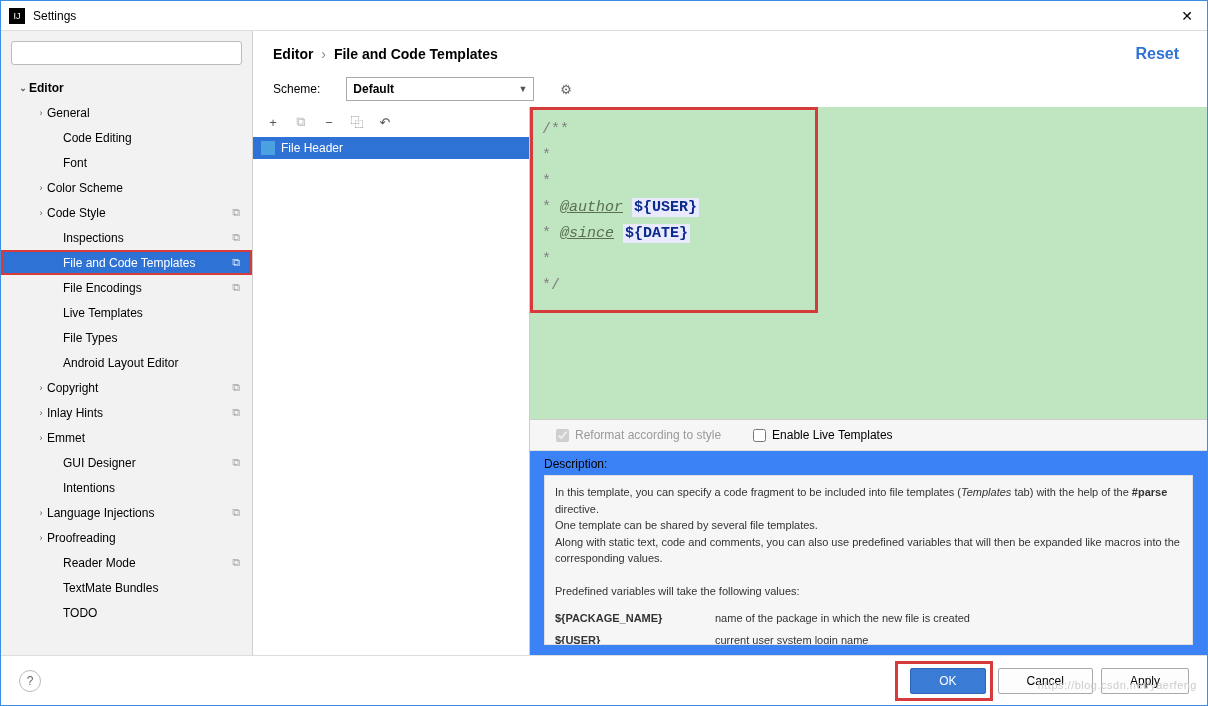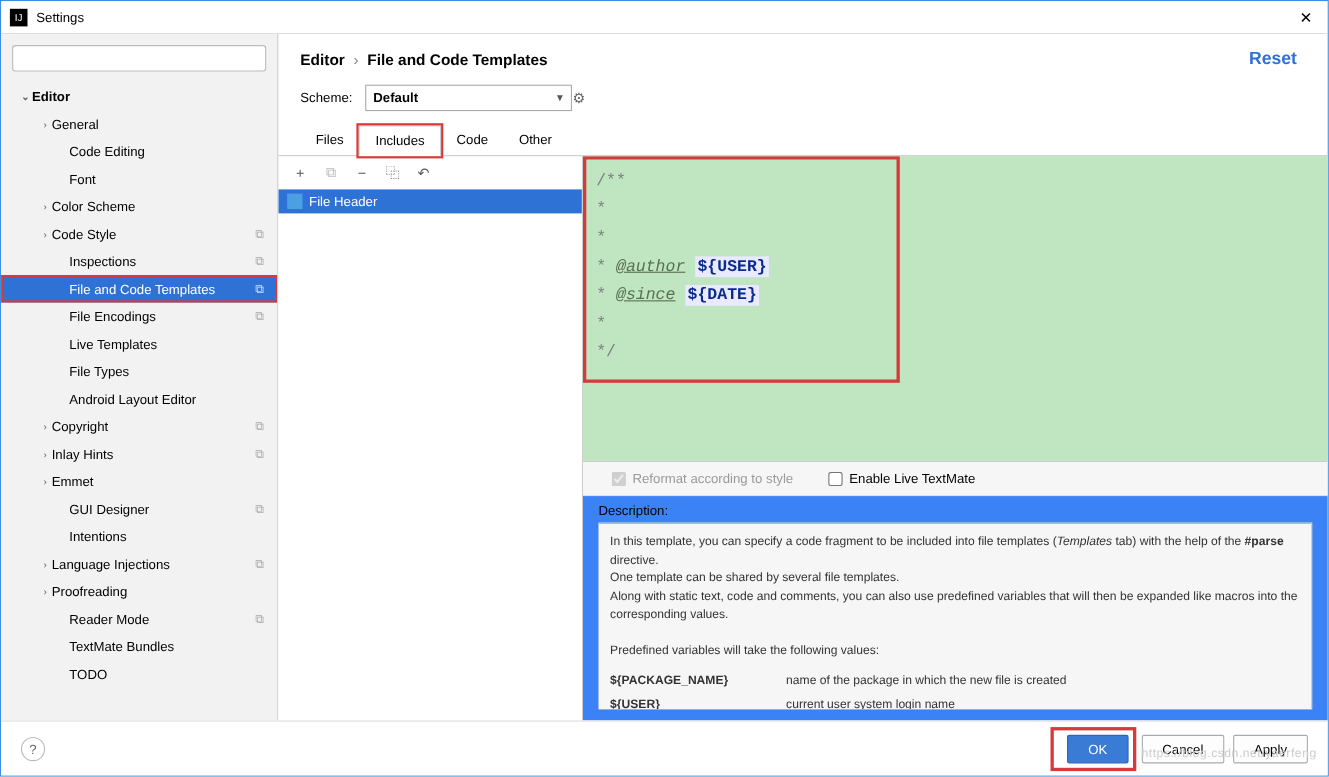--- a/index.html
+++ b/index.html
@@ -32,23 +32,23 @@
 .tree-item.lvl2 { padding-left: 50px; }
 
 .red-box-sidebar-item { outline: 2px solid #d73a3a; outline-offset: -2px; }
 
 .main { flex: 1; display: flex; flex-direction: column; padding: 0; position: relative; }
 .main-header { display: flex; align-items: center; padding: 14px 20px 4px 20px; }
 .breadcrumb { font-size: 14px; font-weight: 600; flex: 1; }
 .breadcrumb .sep { color: #888; padding: 0 4px; font-weight: 400; }
 .reset { color: #2f72d6; font-size: 16px; cursor: pointer; padding-right: 8px; font-weight: 600; }
 
-.scheme-row { display: flex; align-items: center; padding: 10px 20px 6px 20px; gap: 0; }
+.scheme-row { display: flex; align-items: center; padding: 10px 20px 6px 20px; gap: 26px; }
 .scheme-row label { font-size: 12px; }
-.scheme-select { width: 188px; height: 24px; border: 1px solid #aaa; background: #fff; display: flex; align-items: center; padding: 0 6px; font-weight: 600; justify-content: space-between; cursor: pointer; margin-left: 12px; }
+.scheme-select { width: 188px; height: 24px; border: 1px solid #aaa; background: #fff; display: flex; align-items: center; padding: 0 6px; font-weight: 600; justify-content: space-between; cursor: pointer; }
 .scheme-select .dd { color: #555; font-size: 9px; }
 .scheme-gear { color: #666; font-size: 13px; cursor: pointer; }
 
 .tabs { display: flex; padding: 6px 20px 0 20px; gap: 0; border-bottom: 1px solid #ccc; }
 .tab { padding: 6px 14px; cursor: pointer; font-size: 12px; position: relative; top: 1px; }
 .tab.active { border: 1px solid #ccc; border-bottom: 1px solid #fff; background: #fff; }
 .tab-redbox { outline: 2px solid #d73a3a; }
 
 .two-pane { display: flex; flex: 1; min-height: 0; padding: 0 0 0 0; }
 .left-pane { width: 277px; display: flex; flex-direction: column; border-right: 1px solid #ccc; }
@@ -79,21 +79,21 @@
 .desc-text { background: #f6f6f6; padding: 8px 10px; font-size: 11px; color: #333; line-height: 1.5; max-height: 170px; overflow: auto; border: 1px solid #e0e0e0; }
 .desc-text b { font-weight: 700; }
 .desc-text i { font-style: italic; }
 .vars-table { margin-top: 10px; }
 .vars-table .vrow { display: flex; gap: 40px; margin-top: 6px; }
 .vars-table .vname { width: 120px; font-weight: 700; }
 
 .footer { position: absolute; left: 0; right: 0; bottom: 0; height: 50px; border-top: 1px solid #ddd; display: flex; align-items: center; padding: 0 18px; background: #fff; }
 .help-btn { width: 22px; height: 22px; border: 1px solid #bbb; border-radius: 50%; display: flex; align-items: center; justify-content: center; color: #666; cursor: pointer; }
 .footer .spacer { flex: 1; }
-.btn { height: 26px; padding: 0 18px; border: 1px solid #aaa; background: #fdfdfd; cursor: pointer; font-size: 12px; margin-left: 8px; border-radius: 2px; }
+.btn { height: 26px; padding: 0 28px; border: 1px solid #aaa; background: #fdfdfd; cursor: pointer; font-size: 12px; margin-left: 8px; border-radius: 2px; }
 .btn.primary { background: #3a7bd5; color: #fff; border-color: #2e66b8; }
 .ok-redbox { outline: 3px solid #d73a3a; padding: 4px; display: inline-flex; }
 .watermark { position: absolute; right: 10px; bottom: 14px; color: #ccc; font-size: 11px; pointer-events: none; letter-spacing: 0.5px; }
 </style>
 </head>
 <body>
 
 <div class="titlebar">
   <span class="app-icon">IJ</span>
   <span class="title">Settings</span>
@@ -222,26 +222,20 @@
 
     <div class="scheme-row">
       <label>Scheme:</label>
       <div class="scheme-select">
         <span>Default</span>
         <span class="dd">▼</span>
       </div>
       <span class="scheme-gear">⚙</span>
     </div>
 
-    <div class="tabs" id="tabs">
-        <div class="tab">Files</div>
-        <div class="tab active tab-redbox">Includes</div>
-        <div class="tab">Code</div>
-        <div class="tab">Other</div>
-      </div>
 
     <div class="two-pane">
       <div class="left-pane">
         <div class="toolbar">
           <span class="tbtn">+</span>
           <span class="tbtn disabled">⧉</span>
           <span class="tbtn">−</span>
           <span class="tbtn">⿻</span>
           <span class="tbtn">↶</span>
         </div>
@@ -267,21 +261,21 @@
             </div>
         </div>
 
         <div class="opts-row">
           <label class="chk disabled">
             <input type="checkbox" checked="" disabled="" style="">
             <span>Reformat according to style</span>
           </label>
           <label class="chk">
             <input type="checkbox" style="">
-            <span>Enable Live TextMate</span>
+            <span>Enable Live Templates</span>
           </label>
         </div>
 
         <div class="desc-block">
           <div class="desc-label">Description:</div>
           <div class="desc-text">
             <span>In this template, you can specify a code fragment to be included into file templates (</span><i>Templates</i><span> tab) with the help of the </span><b>#parse</b><span> directive.</span><br>
             <span>One template can be shared by several file templates.</span><br>
             <span>Along with static text, code and comments, you can also use predefined variables that will then be expanded like macros into the corresponding values.</span><br><br>
             <span>Predefined variables will take the following values:</span>

